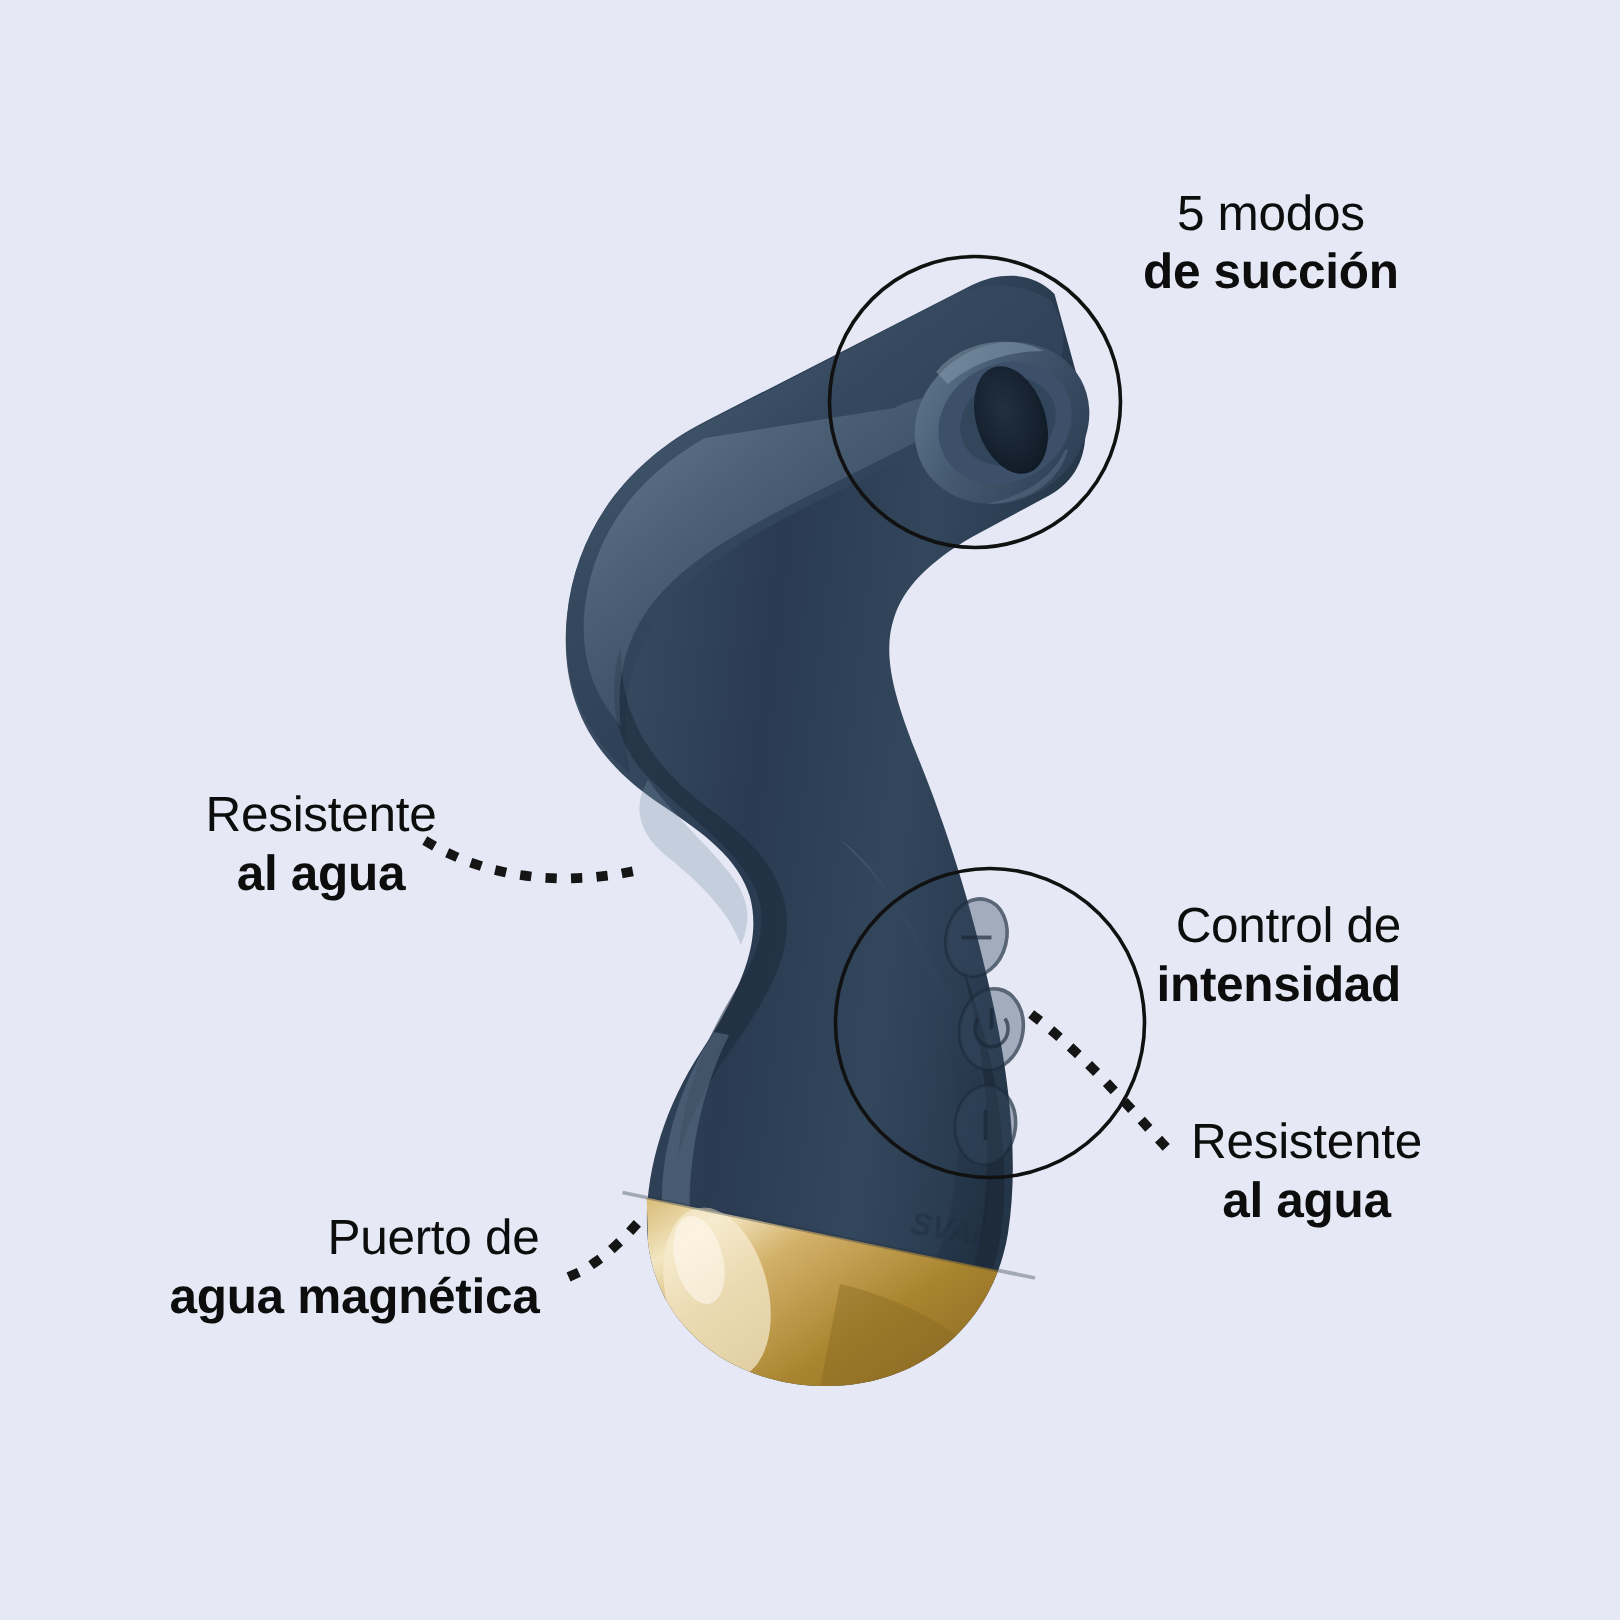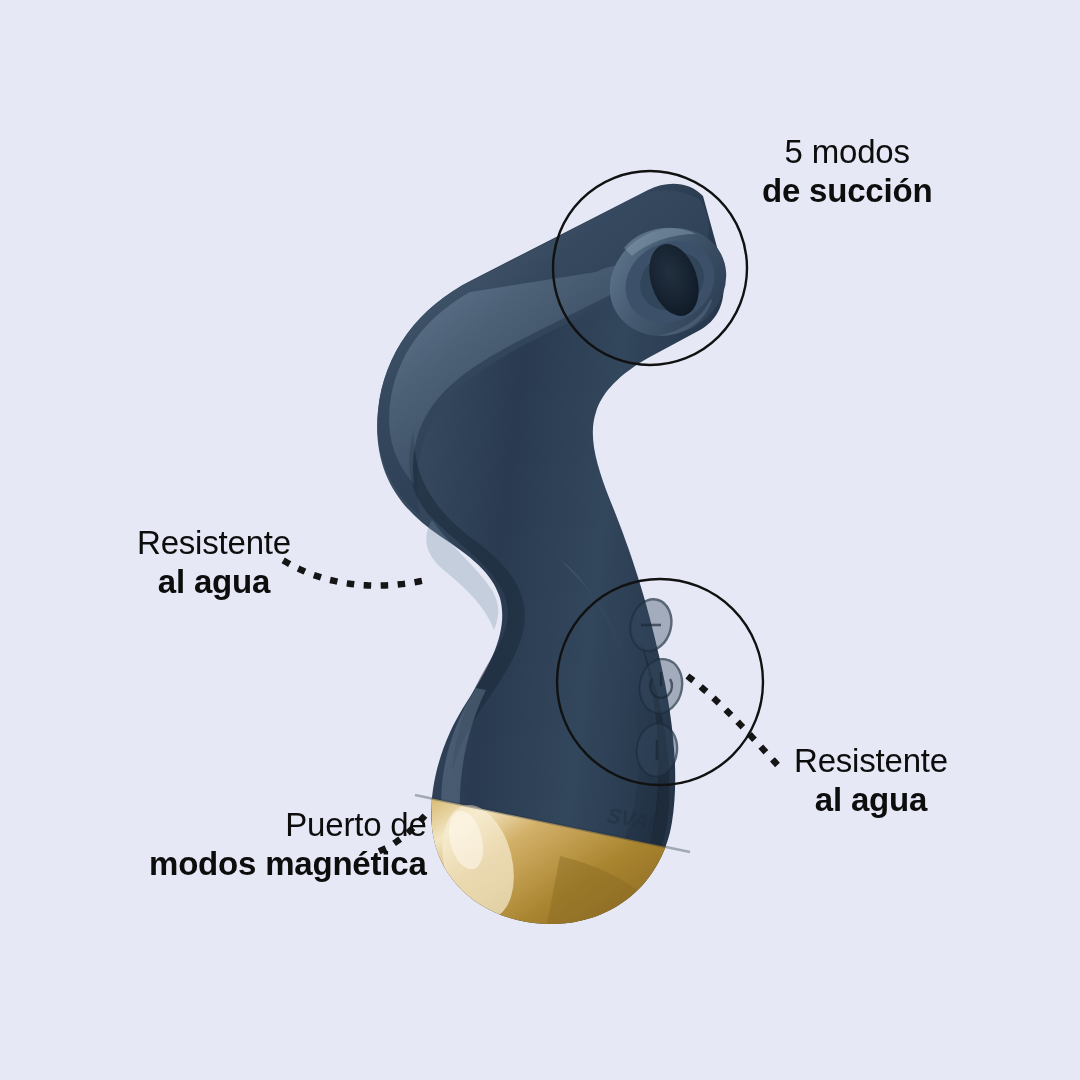--- a/index.html
+++ b/index.html
@@ -13,27 +13,27 @@
   #stage{position:absolute;inset:0;width:1080px;height:1080px;}
   .label{
     position:absolute;
     color:#0d0d0d;
     line-height:1.18;
     white-space:nowrap;
     letter-spacing:-0.2px;
   }
   .label .l1{display:block;font-weight:400;font-size:33px;text-align:right;}
   .label .l2{display:block;font-weight:700;font-size:33px;text-align:center;}
-  .lbl-suction{top:133px;left:762px;text-align:left;}
+  .lbl-suction{top:123px;left:762px;text-align:left;}
   .lbl-suction .l1{text-align:center;}
   .lbl-suction .l2{text-align:left;}
   .lbl-water-left{top:524px;left:137px;text-align:center;}
   .lbl-intensity{top:598px;left:771px;text-align:left;}
   .lbl-water-right{top:742px;left:794px;text-align:left;}
-  .lbl-charge{top:806px;left:113px;text-align:center;margin-left:36px;}
+  .lbl-charge{top:806px;left:113px;text-align:center;}
   svg{position:absolute;top:0;left:0;}
 </style>
 </head>
 <body style="background: rgb(230, 233, 245);">
 
 <div id="stage">
 
   <svg width="1080" height="1080" viewBox="0 0 1080 1080">
     <defs>
       <linearGradient id="bodyGrad" x1="0" y1="0" x2="1" y2="0.25">
@@ -228,24 +228,28 @@
   <div class="label lbl-suction">
     <span class="l1">5 modos</span>
     <span class="l2">de succión</span>
   </div>
 
   <div class="label lbl-water-left">
     <span class="l1">Resistente</span>
     <span class="l2">al agua</span>
   </div>
 
+  <div class="label lbl-intensity">
+    <span class="l1">Control de</span>
+    <span class="l2">intensidad</span>
+  </div>
 
   <div class="label lbl-water-right">
     <span class="l1">Resistente</span>
     <span class="l2">al agua</span>
   </div>
 
   <div class="label lbl-charge">
     <span class="l1">Puerto de</span>
-    <span class="l2">modos magnética</span>
+    <span class="l2">agua magnética</span>
   </div>
 
 </div>
 
 </body></html>

